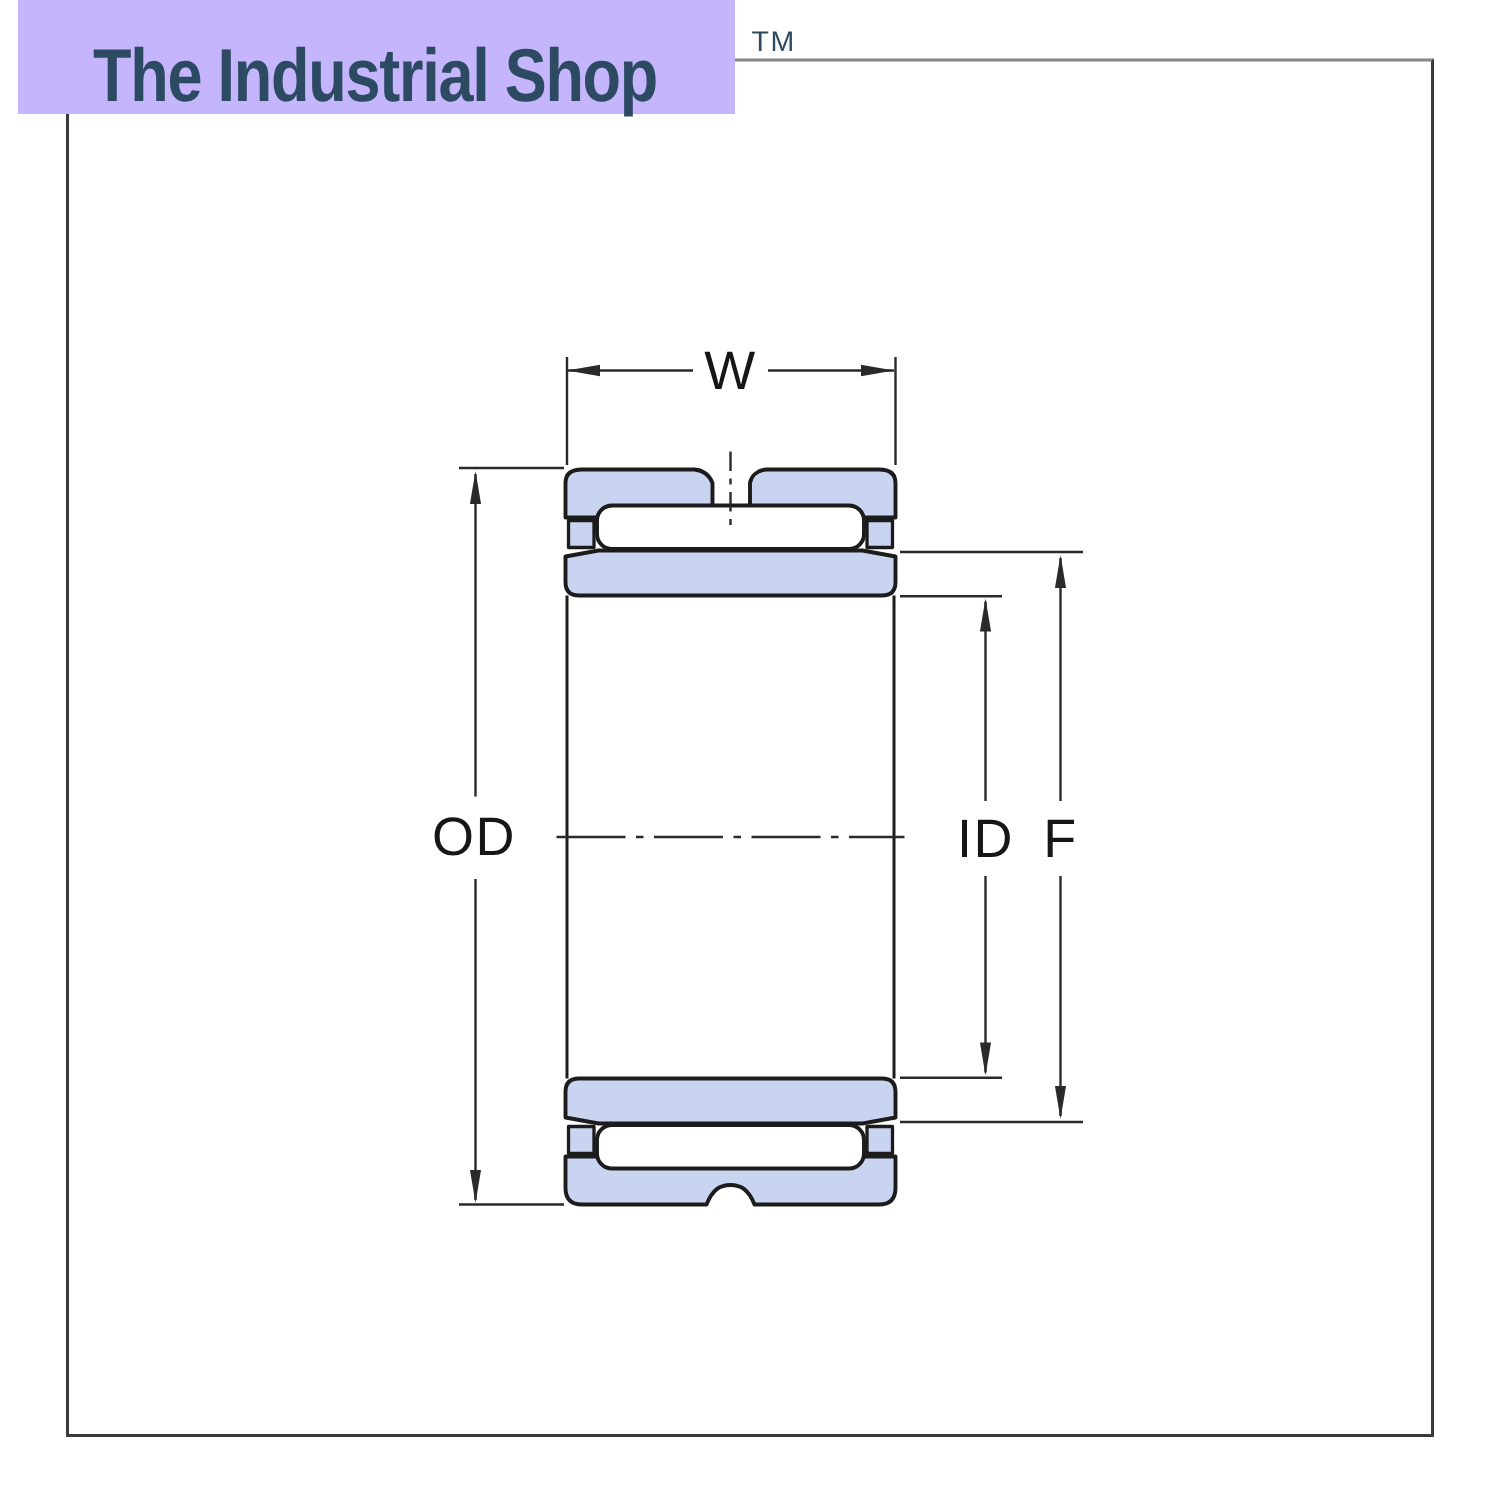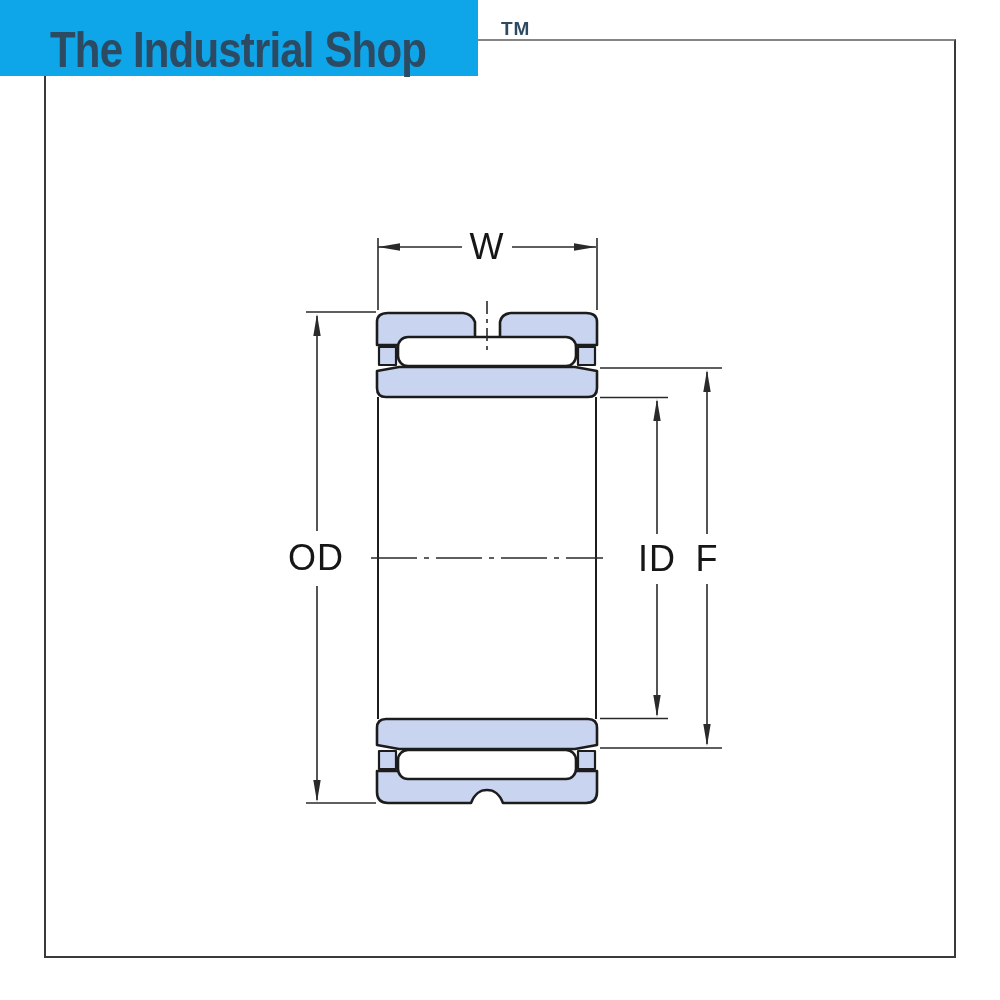--- a/index.html
+++ b/index.html
@@ -5,31 +5,31 @@
   html,body{margin:0;padding:0;}
   body{
     width:1000px;height:1000px;position:relative;background:#ffffff;
     font-family:"Liberation Sans", sans-serif;overflow:hidden;
   }
   .frame{
     position:absolute;left:44px;top:39px;width:908px;height:915px;
     border:2px solid #3a3a3a;border-top-color:#858585;background:transparent;
   }
   .logo-patch{
-    position:absolute;left:0;top:0;width:478px;height:76px;background:#0ea5e9;text-align:right;
+    position:absolute;left:12px;top:0;width:478px;height:76px;background:#c4b5fd;text-align:right;
   }
   .logo{
     position:absolute;left:50px;top:24px;
     font-size:50px;line-height:52px;font-weight:bold;color:#2d4a63;
     letter-spacing:-1px;white-space:nowrap;
     transform:scaleX(0.84);transform-origin:left center;
   }
   .tm{
     position:absolute;left:501px;top:18px;
-    font-size:19px;font-weight:bold;color:#2d4a63;letter-spacing:1px;
+    font-size:19px;font-weight:normal;color:#2d4a63;letter-spacing:1px;
   }
   svg{position:absolute;left:0;top:0;}
   text.dim{
     font-family:"Liberation Sans", sans-serif;
     font-size:36px;fill:#161616;letter-spacing:1px;
   }
 </style>
 </head>
 <body>
 

